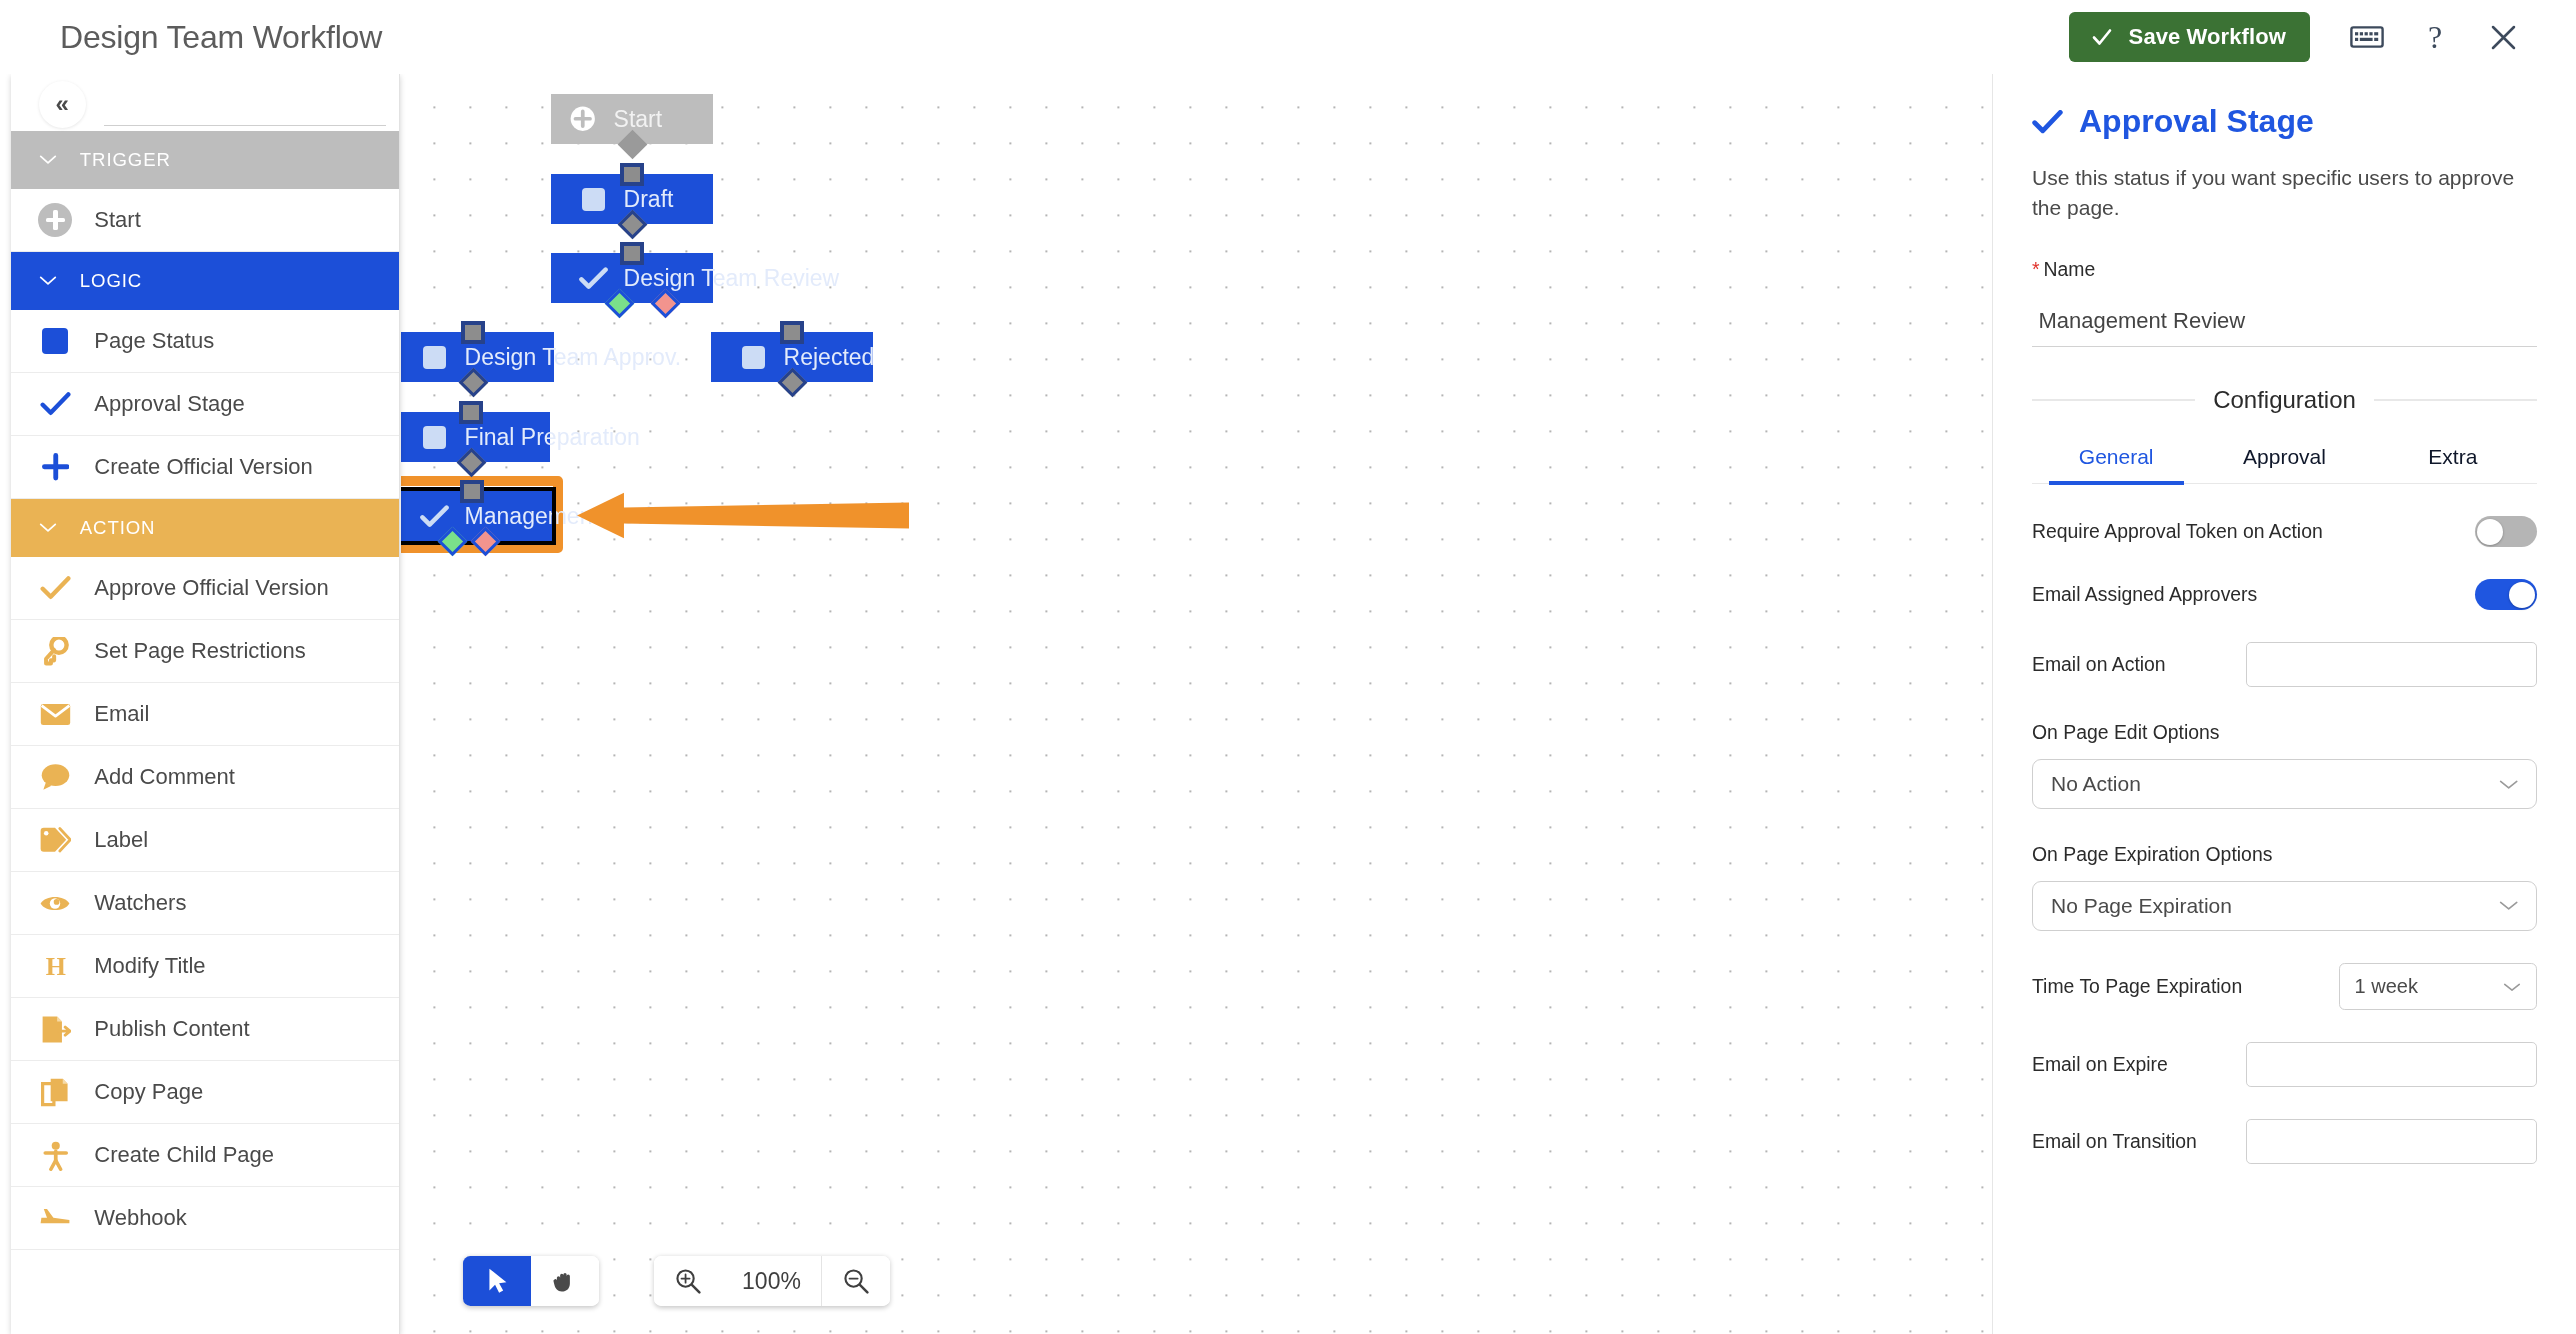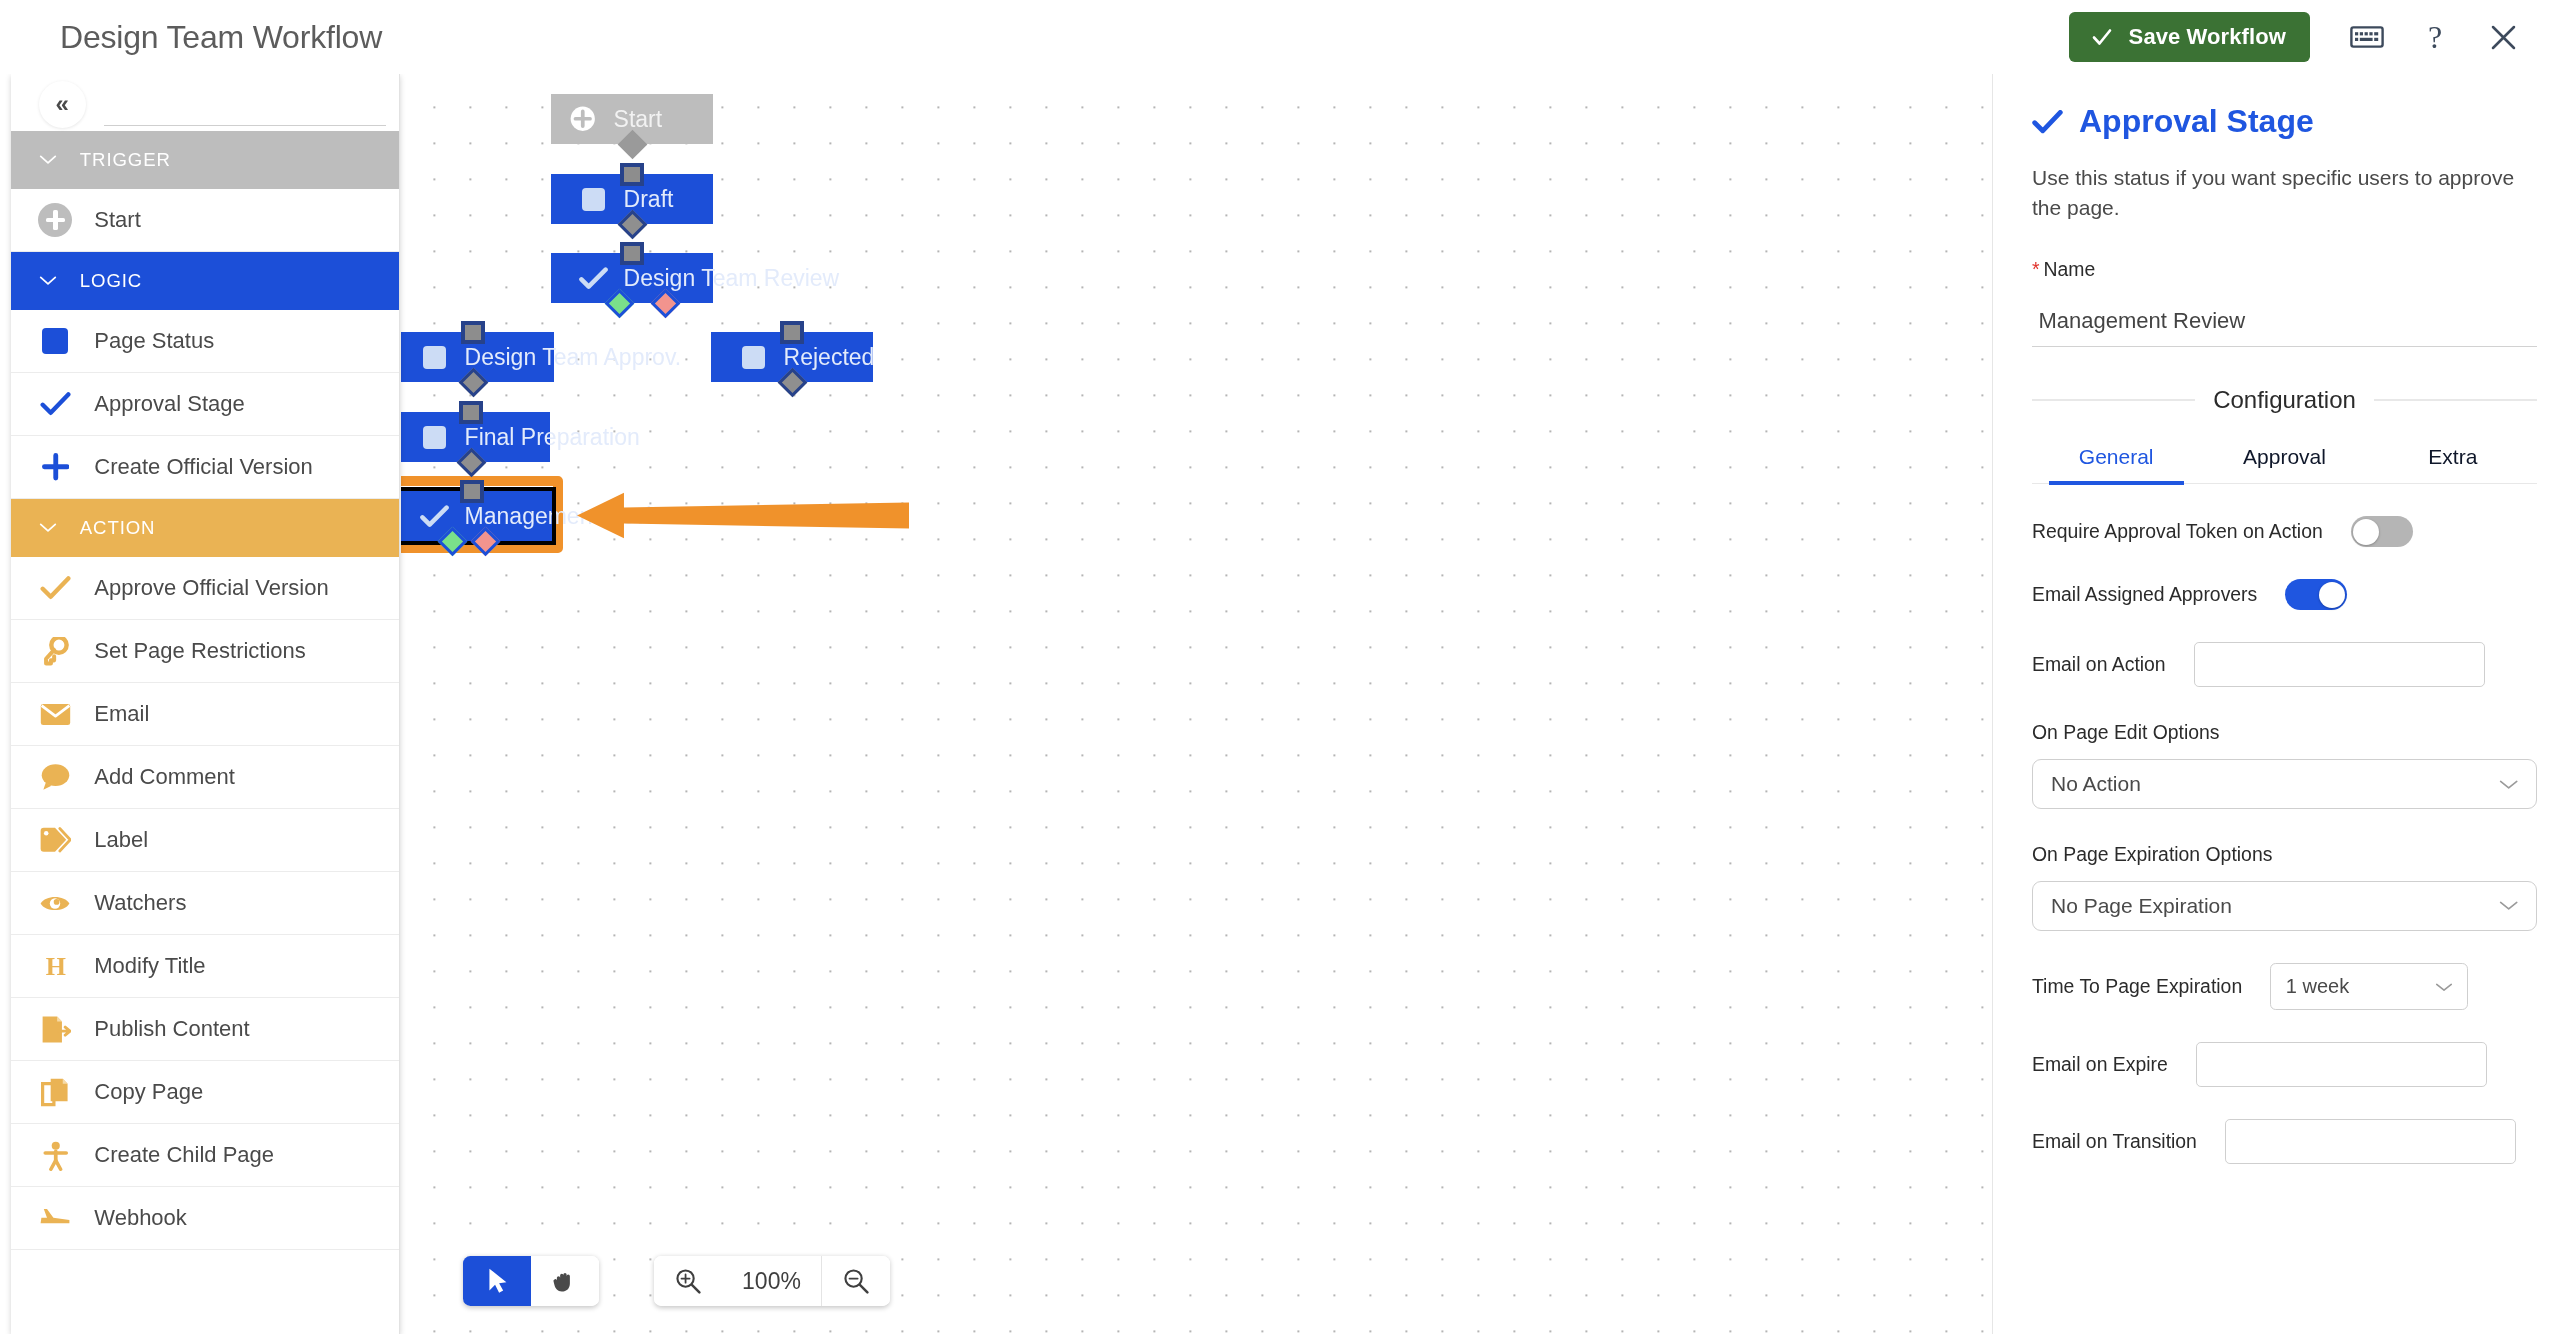--- a/index.html
+++ b/index.html
@@ -206,21 +206,21 @@
     flex: 1; text-align: center; padding-bottom: 14.6px; font-size: 21px;
     color: #0f172a; cursor: pointer; position: relative;
   }
   .tab.active { color: #1f56e0; }
   .tab.active::after {
     content: ""; position: absolute; left: 10%; right: 10%; bottom: -1.6px;
     height: 4px; background: #1f56e0;
   }
 
   .frow {
-    display: flex; align-items: center; justify-content: flex-start;
+    display: flex; align-items: center; justify-content: space-between;
     margin-top: 32px; gap: 28px;
   }
   .frow-label { font-size: 19.4px; color: #2b2b2b; white-space: nowrap; }
   .toggle {
     width: 62px; height: 31px; border-radius: 15.4px; position: relative;
     cursor: pointer; flex: none;
   }
   .toggle .knob {
     position: absolute; top: 2.4px; width: 26px; height: 26px; border-radius: 50%;
     background: #fff; box-shadow: 0 0.8px 2.4px rgba(0,0,0,.3);

